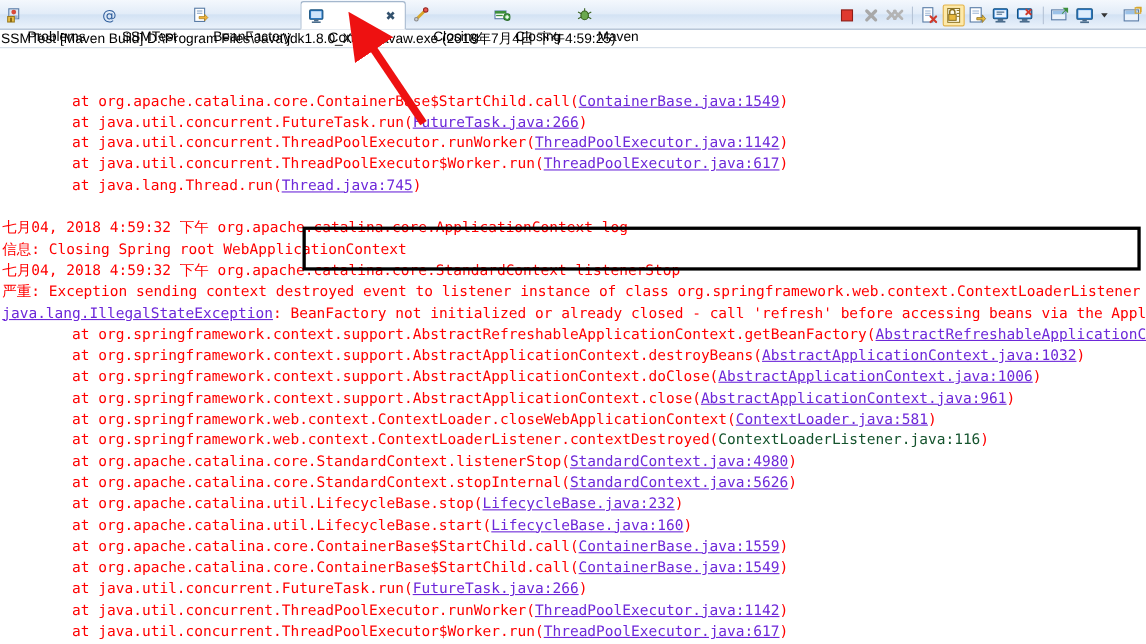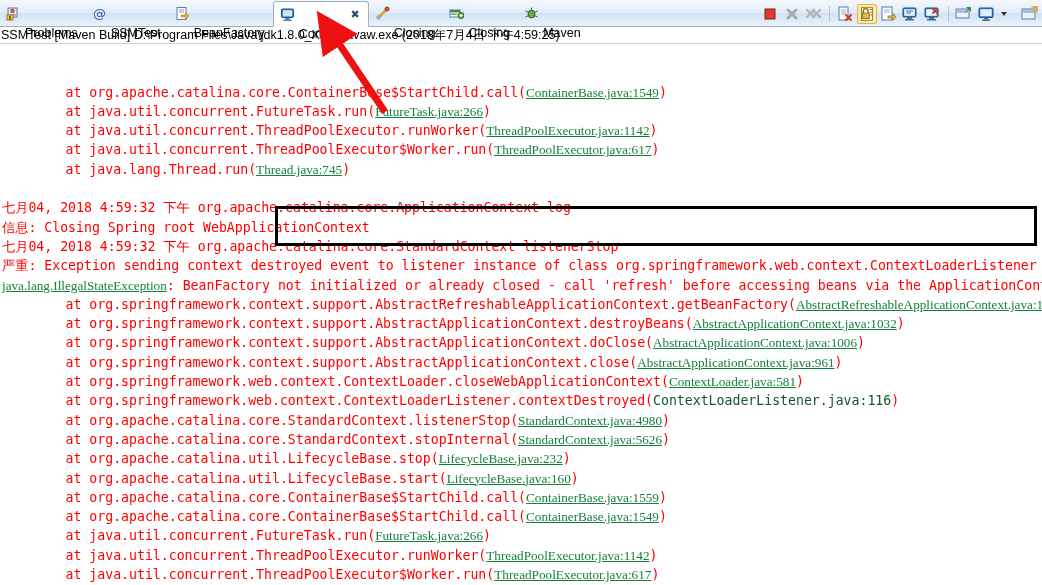--- a/index.html
+++ b/index.html
@@ -43,21 +43,21 @@
 
   
   #console {
     position:relative; width:1042px; height:540px; overflow:hidden;
     background:#ffffff; padding-left:2px;
     font-family:"DejaVu Sans Mono", monospace; font-size:13.2px; line-height:19.3px;
     white-space:pre;
   }
   .ln { height:19.3px; white-space:pre; }
   .err  { color:#ff0000; }
-  .lnk  { color:#15803d; text-decoration:underline;font-family:Liberation Serif, serif; }
+  .lnk  { color:#6d28d9; text-decoration:underline; }
   .lnkr { color:#14532d; }
 
   
   #hlbox {
     position:absolute; left:275px; top:206px; width:762px; height:40px;
     border:3px solid #000; background:transparent; pointer-events:none;
   }
 
   
   #arrow { position:absolute; left:0; top:0; width:1042px; height:585px; pointer-events:none; }

